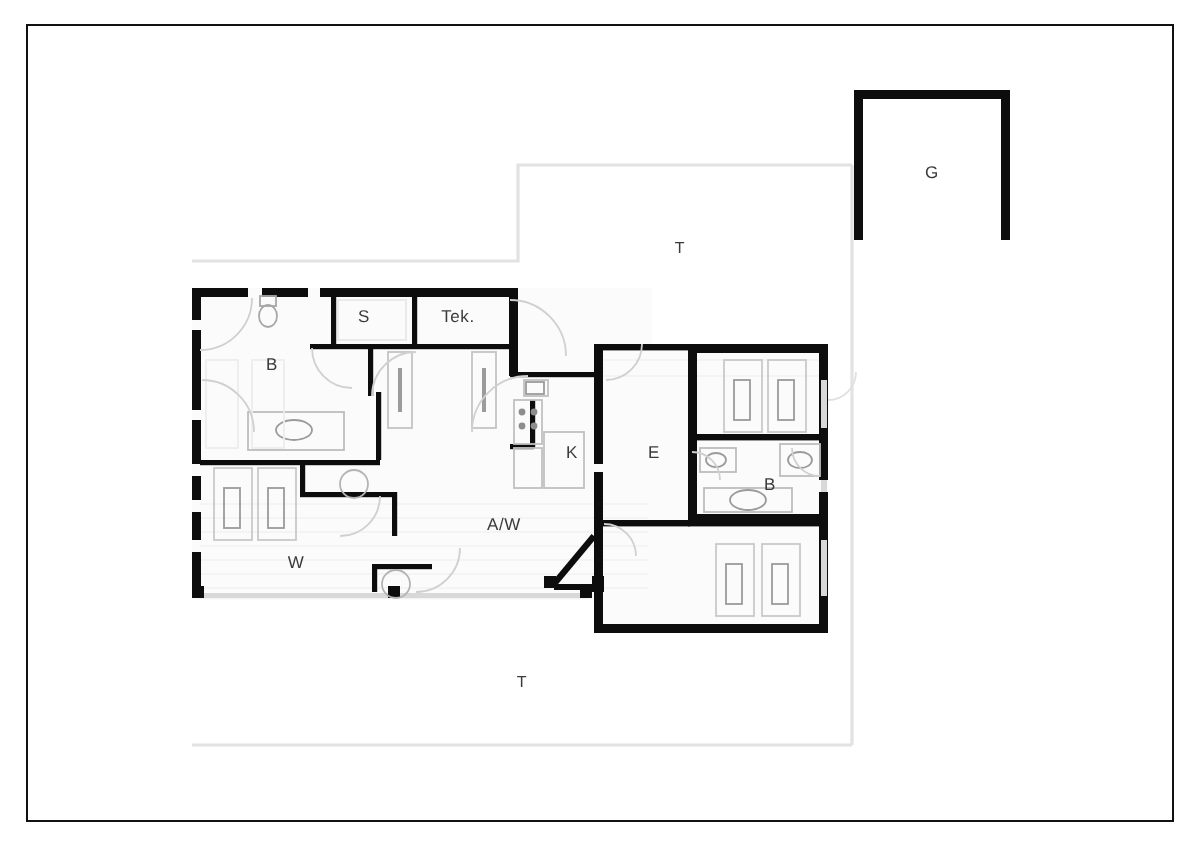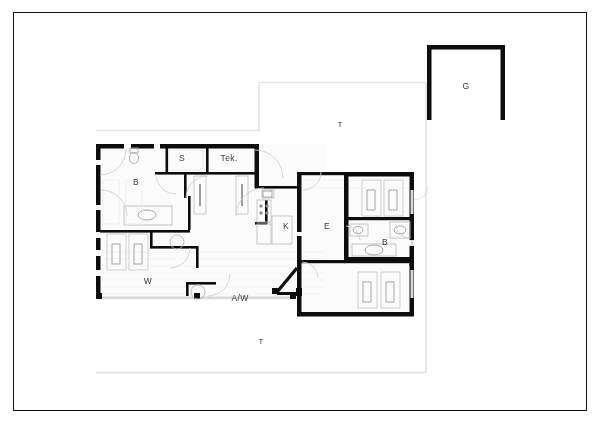--- a/index.html
+++ b/index.html
@@ -231,16 +231,16 @@
 
   <div class="lbl big" style="left:466px;top:86px;">G</div>
   <div class="lbl" style="left:340px;top:124px;">T</div>
   <div class="lbl" style="left:261px;top:341px;">T</div>
   <div class="lbl big" style="left:136px;top:182px;">B</div>
   <div class="lbl big" style="left:182px;top:158px;">S</div>
   <div class="lbl big" style="left:229px;top:158px;">Tek.</div>
   <div class="lbl big" style="left:148px;top:281px;">W</div>
   <div class="lbl big" style="left:286px;top:226px;">K</div>
   <div class="lbl big" style="left:327px;top:226px;">E</div>
-  <div class="lbl big" style="left:240px;top:262px;margin-top:36px;">A/W</div>
+  <div class="lbl big" style="left:252px;top:262px;">A/W</div>
   <div class="lbl big" style="left:385px;top:242px;">B</div>
 
 </div>
 
 </body></html>

